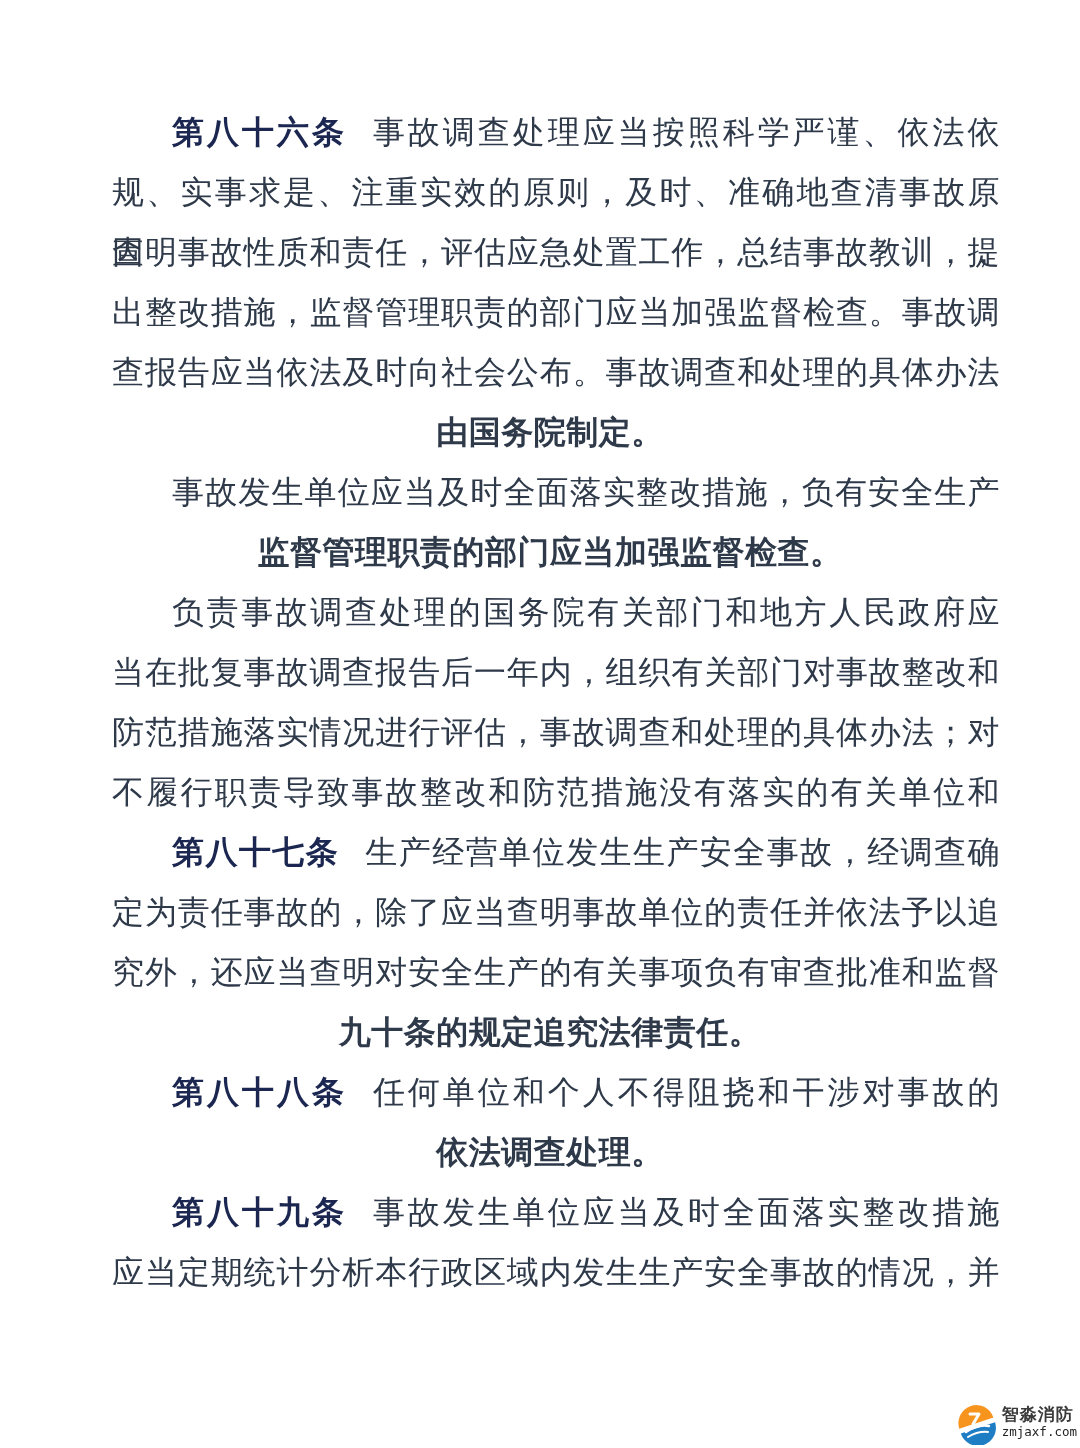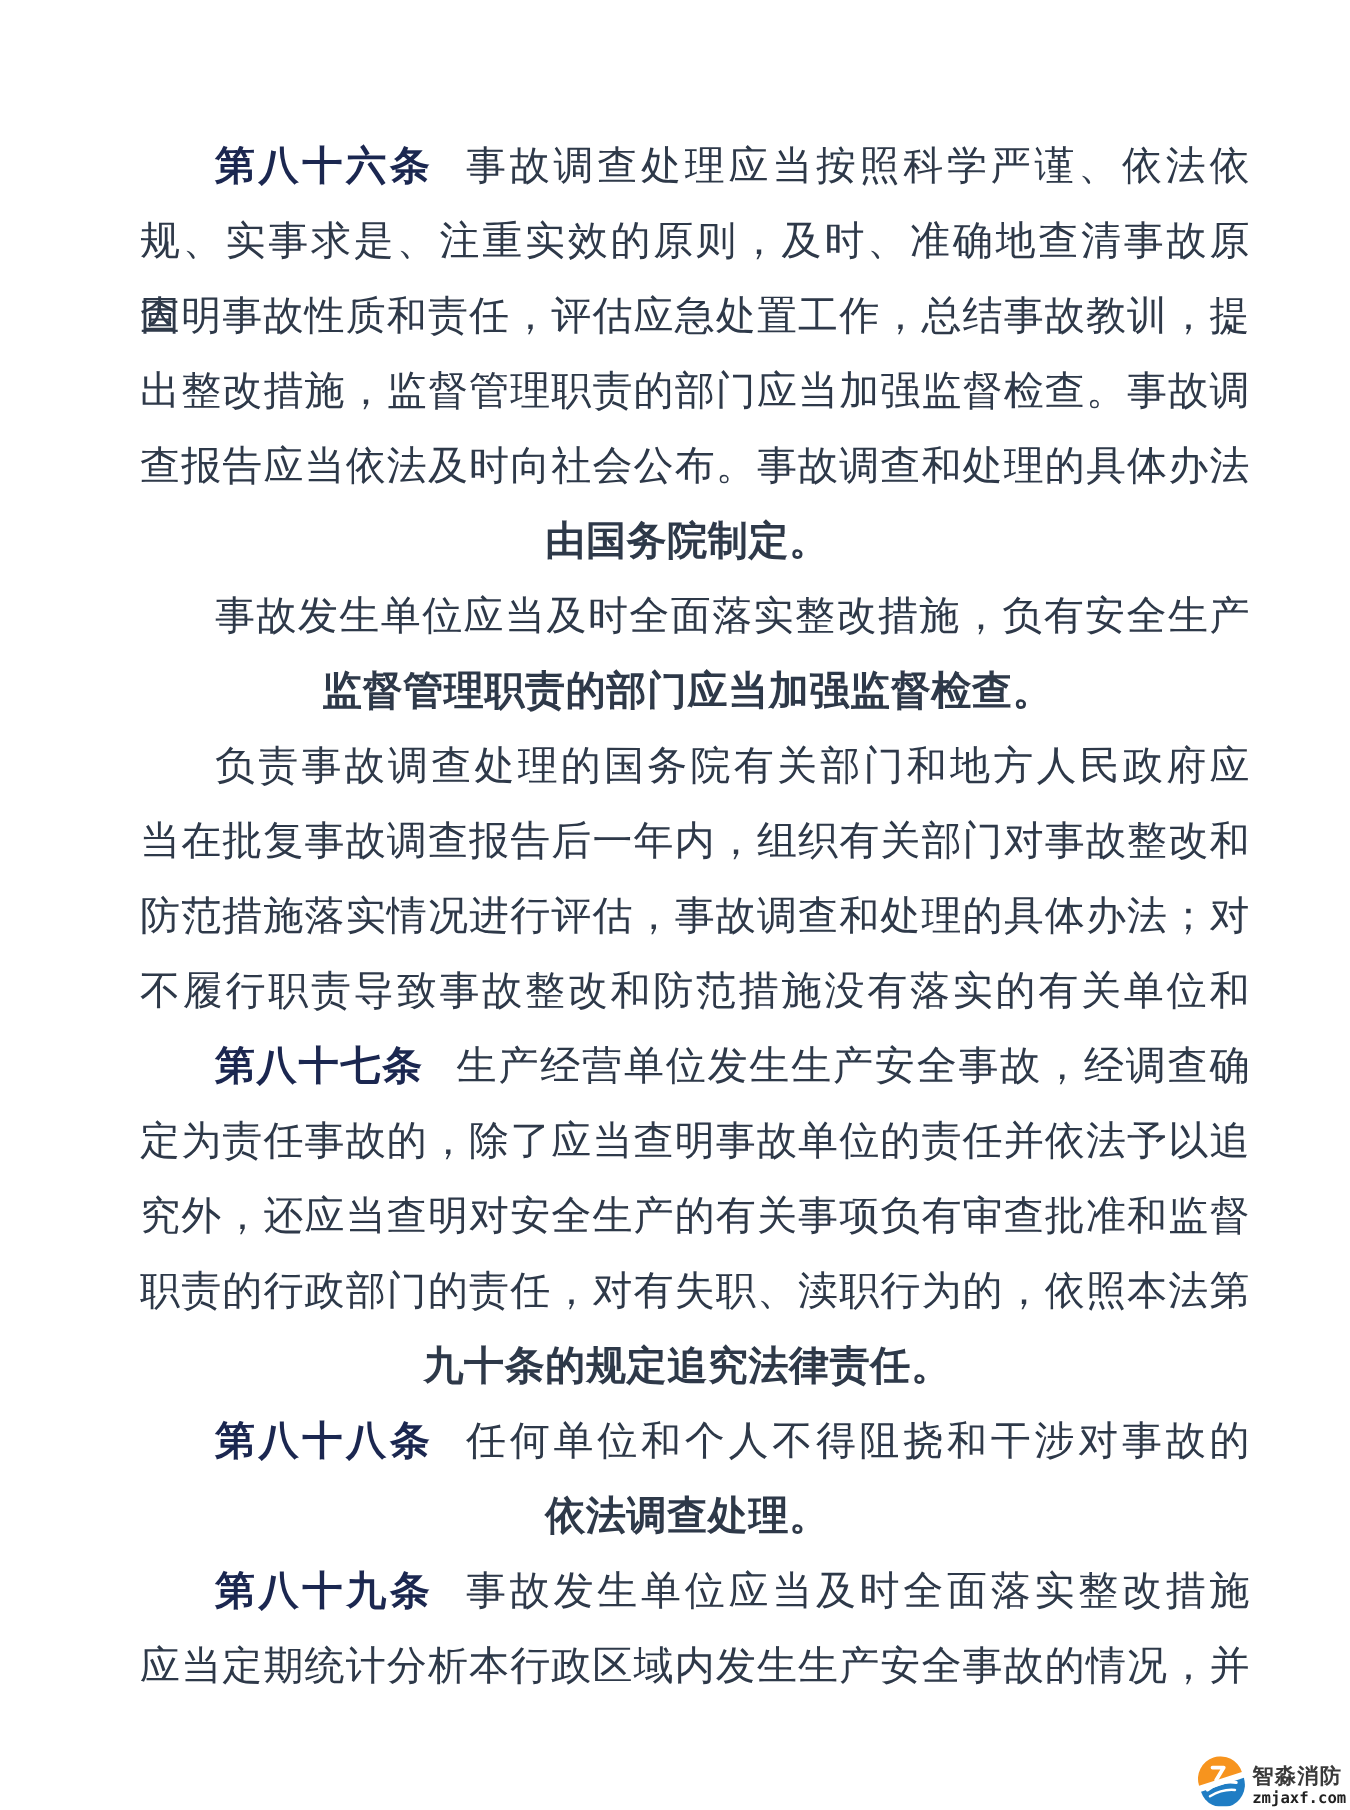--- a/index.html
+++ b/index.html
@@ -45,35 +45,35 @@
   .art-head{
     font-family:"Liberation Sans","DejaVu Sans",sans-serif;
     font-weight:700;
     color:var(--head-color);
     margin-right:26px;
   }
   .watermark{
     position:absolute;
     right:3px;bottom:3px;
     display:flex;
-    align-items:flex-end;
+    align-items:flex-start;
     gap:5px;
   }
   .wm-logo{display:block;}
   .wm-textcol{display:flex;flex-direction:column;justify-content:center;}
   .wm-name{
     font-family:"Liberation Sans","DejaVu Sans",sans-serif;
     font-size:17px;font-weight:700;
     color:var(--wm-text);
     line-height:19px;
     letter-spacing:1px;
   }
   .wm-url{
     font-family:"DejaVu Sans Mono","Liberation Mono",monospace;
-    font-size:12.5px;font-weight:700;
+    font-size:12.5px;font-weight:400;
     color:#222222;
     line-height:15px;
   }
 </style>
 </head>
 <body>
 
 <main class="page-root">
 
   <div class="doc" id="doc">
@@ -85,21 +85,20 @@
       <div class="line end">由国务院制定。</div>
       <div class="line fill indent">事故发生单位应当及时全面落实整改措施，负有安全生产</div>
       <div class="line end">监督管理职责的部门应当加强监督检查。</div>
       <div class="line fill indent">负责事故调查处理的国务院有关部门和地方人民政府应</div>
       <div class="line fill">当在批复事故调查报告后一年内，组织有关部门对事故整改和</div>
       <div class="line fill">防范措施落实情况进行评估，事故调查和处理的具体办法；对</div>
       <div class="line fill">不履行职责导致事故整改和防范措施没有落实的有关单位和</div>
       <div class="line fill indent"><span class="art-head">第八十七条</span><span>生产经营单位发生生产安全事故，经调查确</span></div>
       <div class="line fill">定为责任事故的，除了应当查明事故单位的责任并依法予以追</div>
       <div class="line fill">究外，还应当查明对安全生产的有关事项负有审查批准和监督</div>
-      <div class="line fill">职责的行政部门的责任，对有失职、渎职行为的，依照本法第</div>
       <div class="line end">九十条的规定追究法律责任。</div>
       <div class="line fill indent"><span class="art-head">第八十八条</span><span>任何单位和个人不得阻挠和干涉对事故的</span></div>
       <div class="line end">依法调查处理。</div>
       <div class="line fill indent"><span class="art-head">第八十九条</span><span>事故发生单位应当及时全面落实整改措施</span></div>
       <div class="line fill">应当定期统计分析本行政区域内发生生产安全事故的情况，并</div>
     </div>
 
   <div class="watermark">
     <svg class="wm-logo" width="40" height="40" viewBox="0 0 40 40">
       <g transform="rotate(-18 20 20)">

